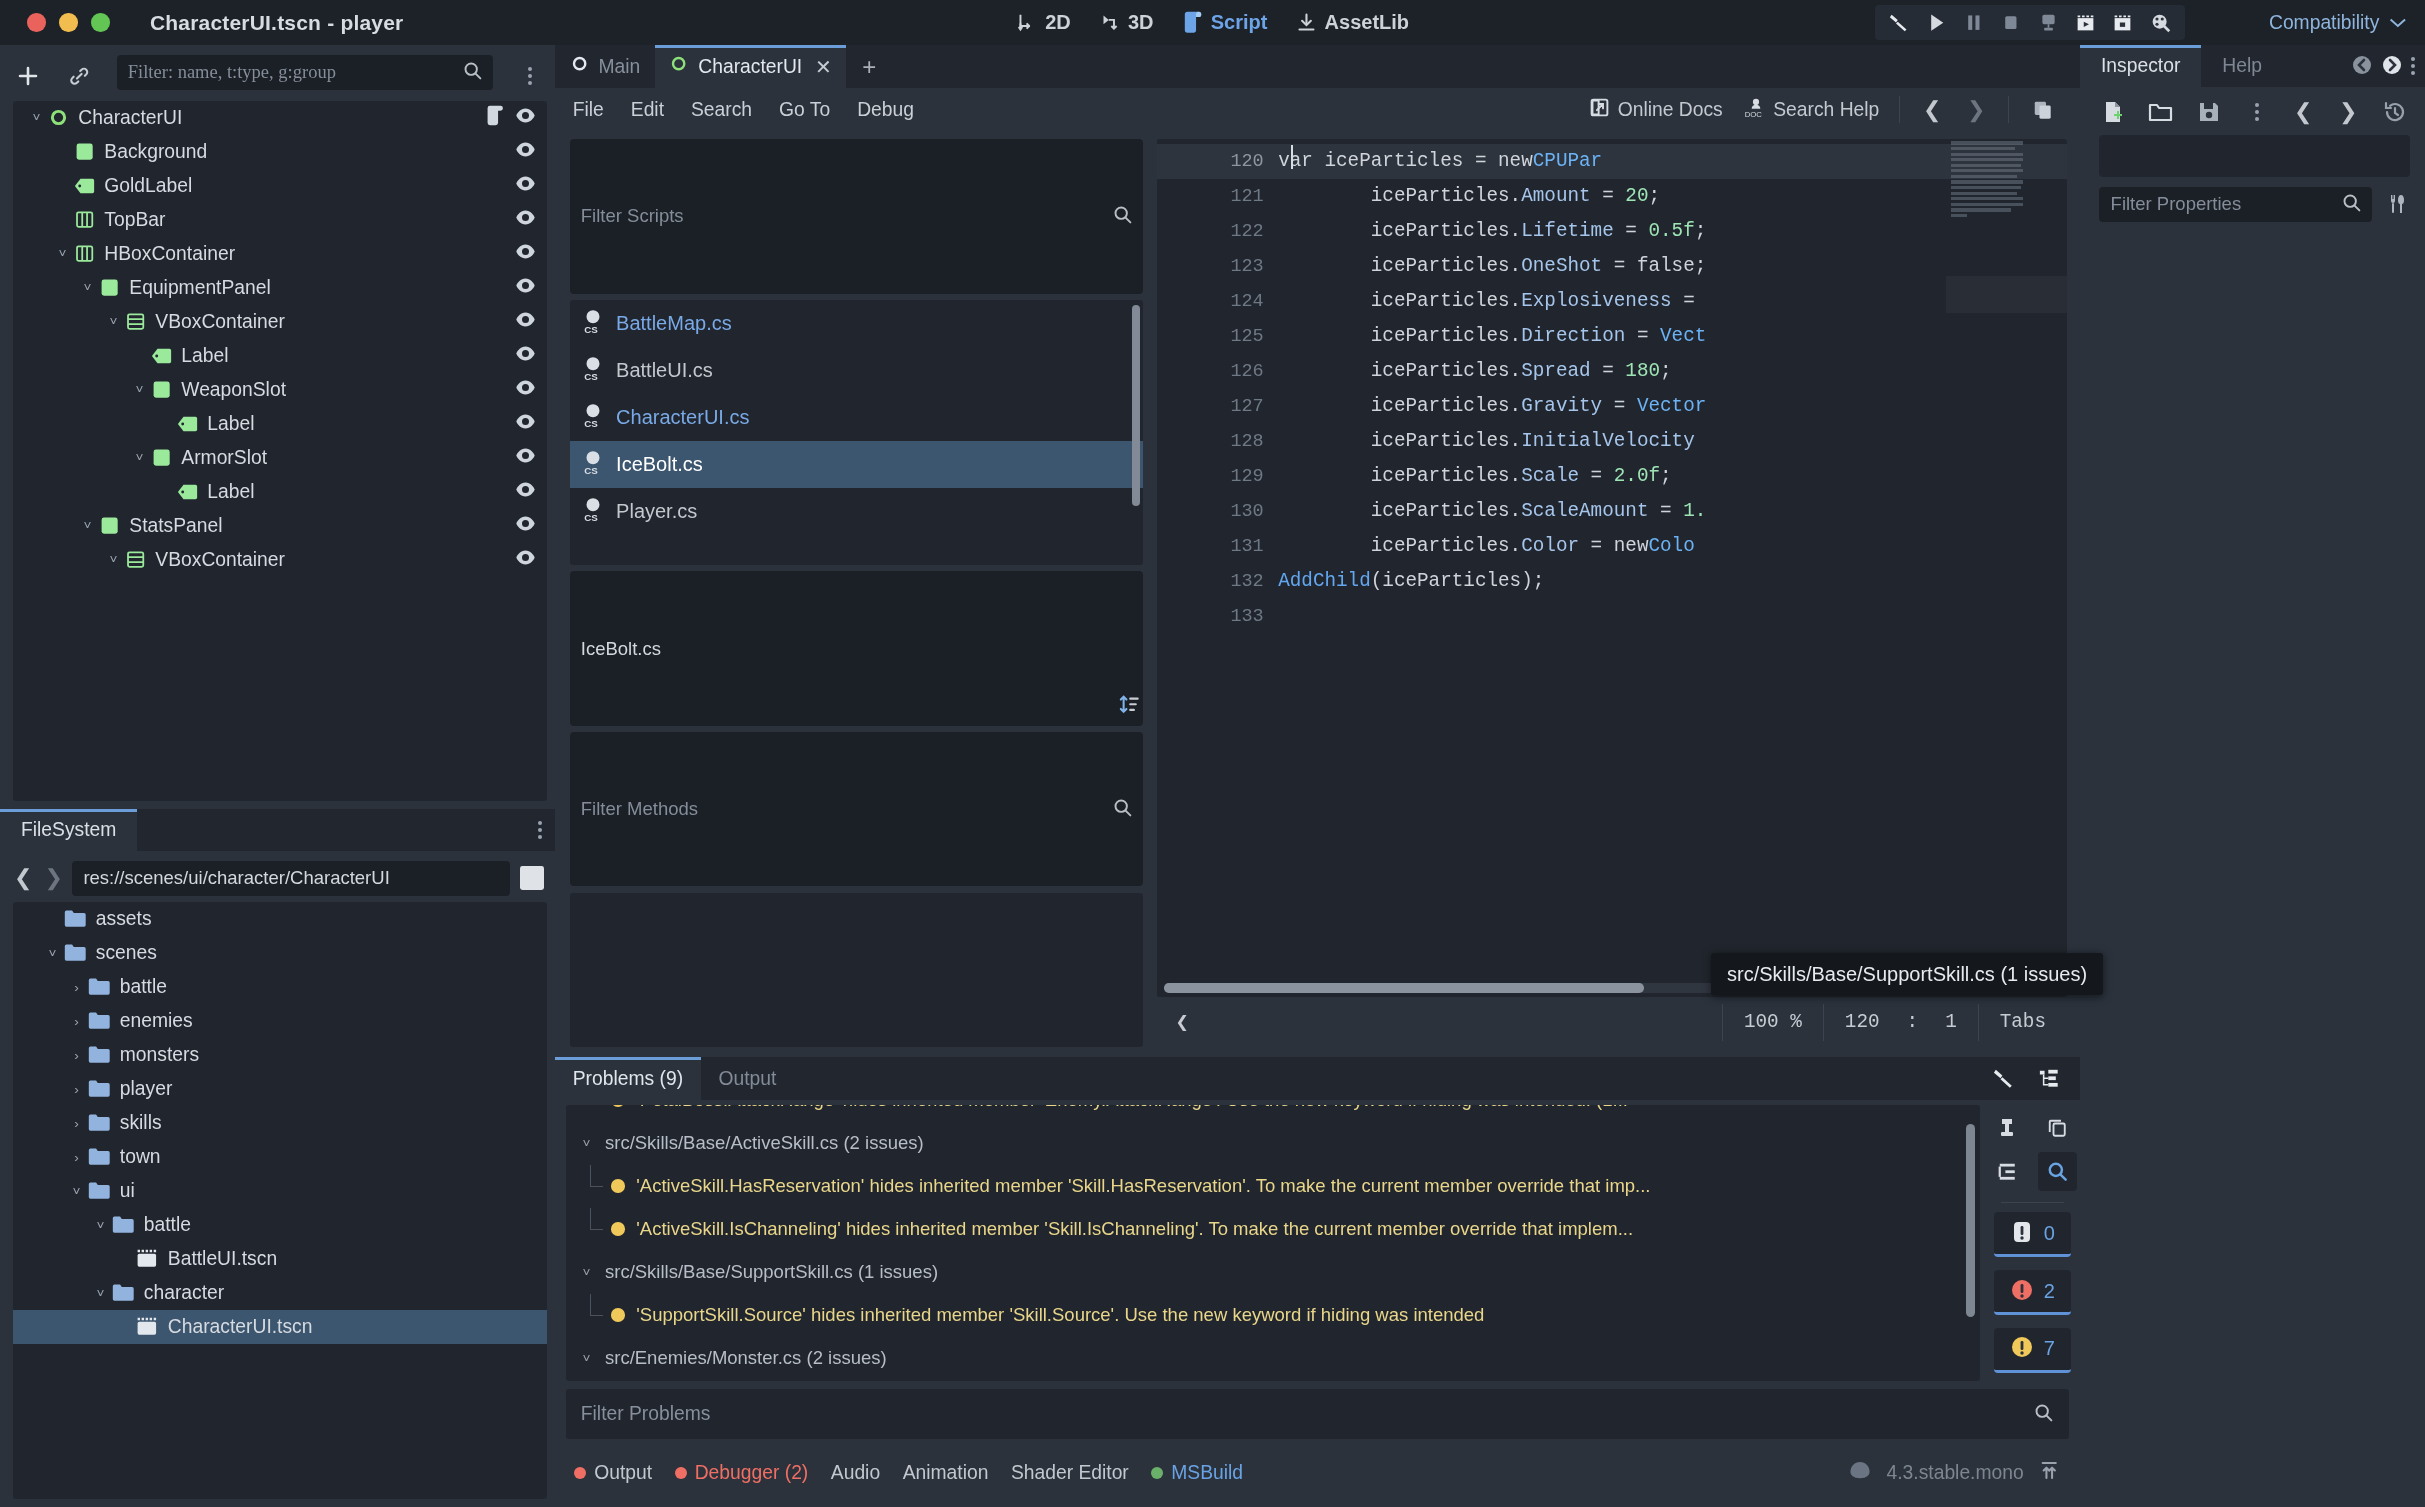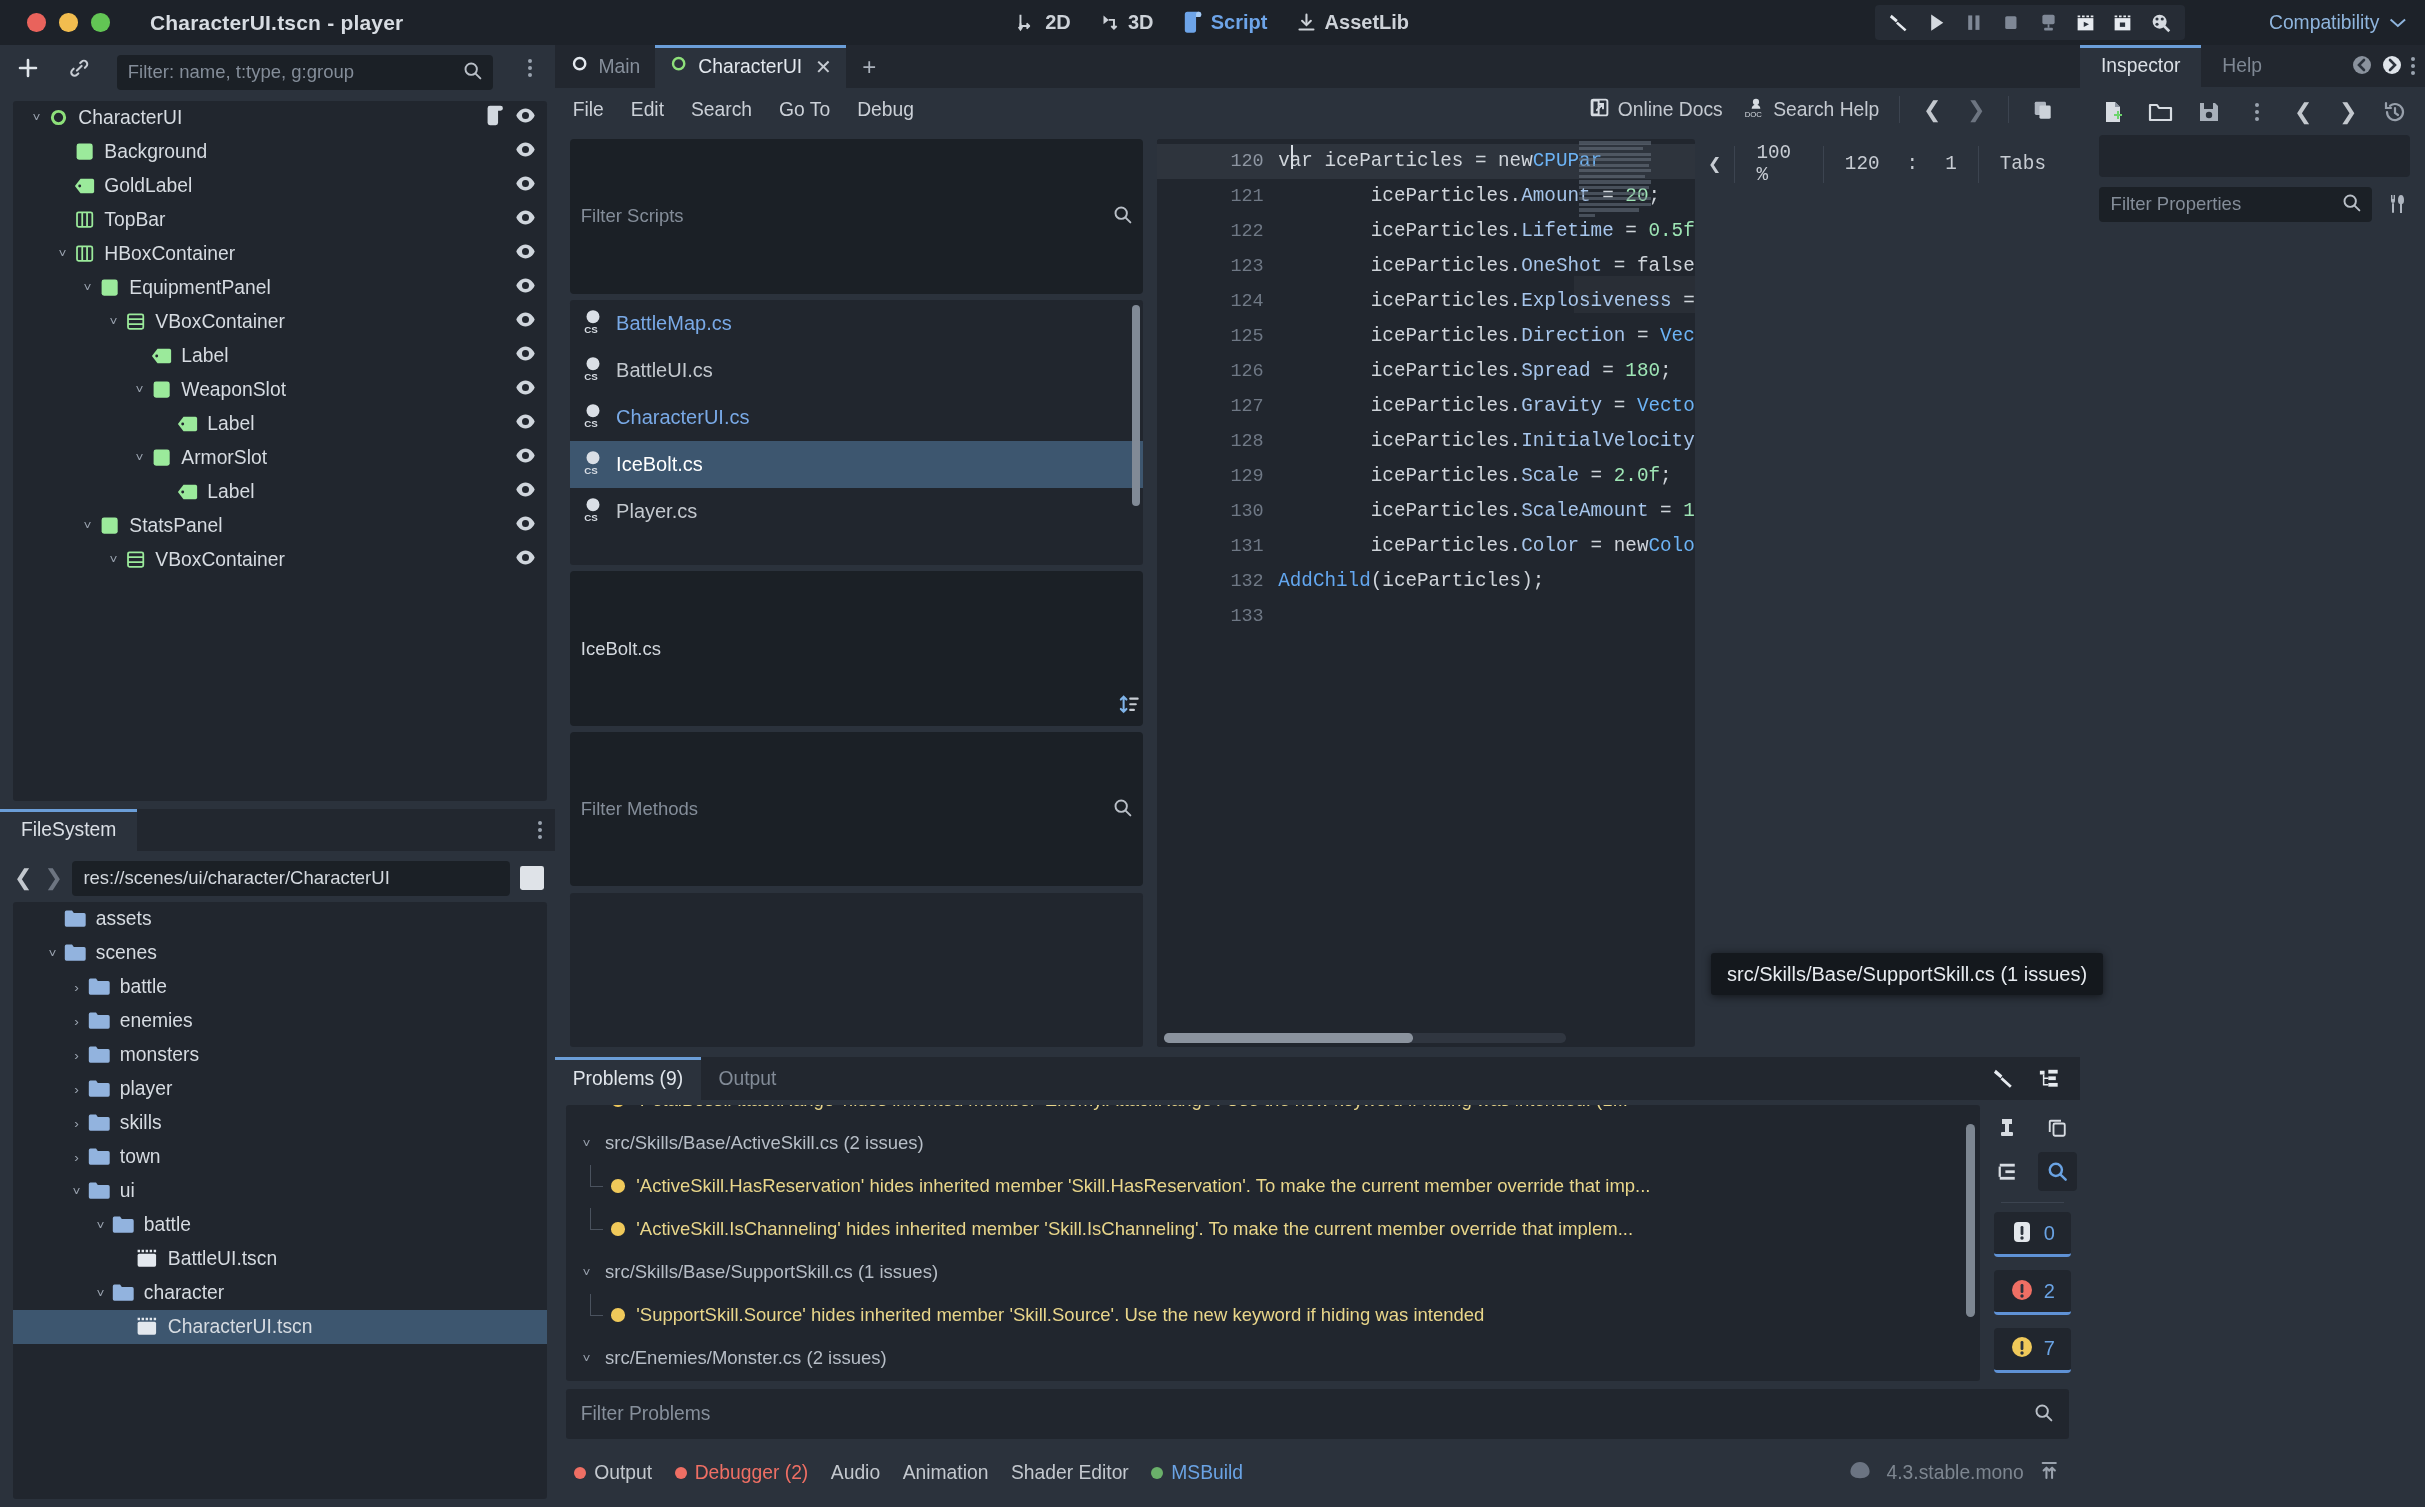--- a/index.html
+++ b/index.html
@@ -64,21 +64,21 @@
   .dock-tab.active { background: #2b323c; color: #dbe0e6; }
   .dock-tab.active::before {
     content:""; position:absolute; left:0; right:0; top:0; height:3.2px; background:#6b9ed8;
   }
   .dock-menu { margin-left: auto; display: flex; align-items: center; padding-right: 13px; cursor: pointer;}
 
   .kebab { display: flex; flex-direction: column; gap: 3.2px; }
   .kebab i { width: 4px; height: 4px; border-radius: 50%; background: #9aa3af; display:block; }
 
   
-  .scene-toolbar { display: flex; align-items: flex-start; gap: 24px; padding: 9.7px 11.3px 8px 14.5px; }
+  .scene-toolbar { display: flex; align-items: flex-end; gap: 24px; padding: 9.7px 11.3px 8px 14.5px; font-family: Liberation Serif, serif; }
   .icon-btn { width: 27px; height: 27px; display: flex; align-items: center; justify-content: center; cursor: pointer; }
   .field {
     flex: 1; height: 35px; background: #1b2026; border-radius: 4px;
     display: flex; align-items: center; padding: 0 9.7px 0 11.3px; gap: 6.4px;
   }
   .field .ftxt { flex: 1; font-size: 18.5px; color: #848d99; white-space: nowrap; overflow: hidden; }
   .field .ftxt.filled { color: #d3d8de; }
 
   
   .tree {
@@ -127,21 +127,21 @@
   .script-left { width: 599px; display:flex; flex-direction:column; padding: 8px 11.3px 9.7px 14.5px; gap:6.4px; min-width:0;}
   .scriptlist {
     background:#21262e; border-radius:3.2px; height: 265px; position:relative; overflow:hidden;
   }
   .slrow { height:47px; display:flex; align-items:center; gap:11.3px; padding:0 11.3px; font-size:20px; cursor:pointer; }
   .slrow.sel { background:#3d566f; color:#fff; }
   .slrow.mod { color:#79a9e6; }
   .cs-ico { width:24px; height:26px; flex:0 0 24px; }
   .vscroll { position:absolute; right:3.2px; width:8px; background:#818a96; border-radius:4px; }
 
-  .editor-wrap { flex:1; display:flex; min-width:0; padding:8px 13px 9.7px 3.2px; }
+  .editor-wrap { flex:1; display:flex; flex-direction:column; min-width:0; padding:8px 13px 9.7px 3.2px; }
   .code-area {
     flex:1; background:#21262e; border-radius:3.2px; display:flex; position:relative; overflow:hidden; min-height:0;
   }
   .gutter { width: 121px; background:#21262e; padding-top:4.8px; flex:0 0 121px; }
   .gnum {
     height:35px; display:flex; align-items:center; justify-content:flex-end;
     padding-right:14.5px; font-family:"Liberation Mono", monospace; font-size:18.5px; color:#6f7885;
   }
   .gnum.cur { background:#2e343d; color:#8d95a1; }
   .codecol { flex:1; padding-top:4.8px; overflow:hidden; position:relative; }

